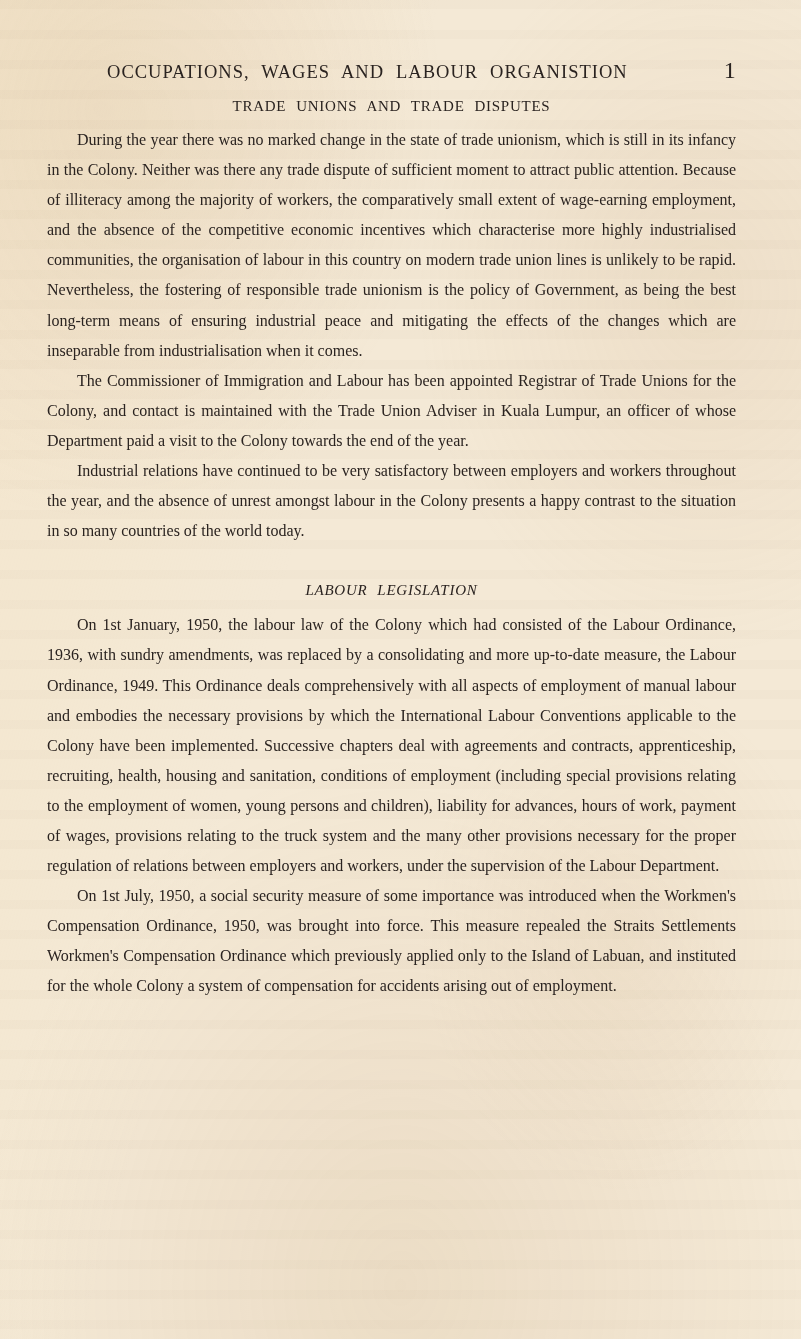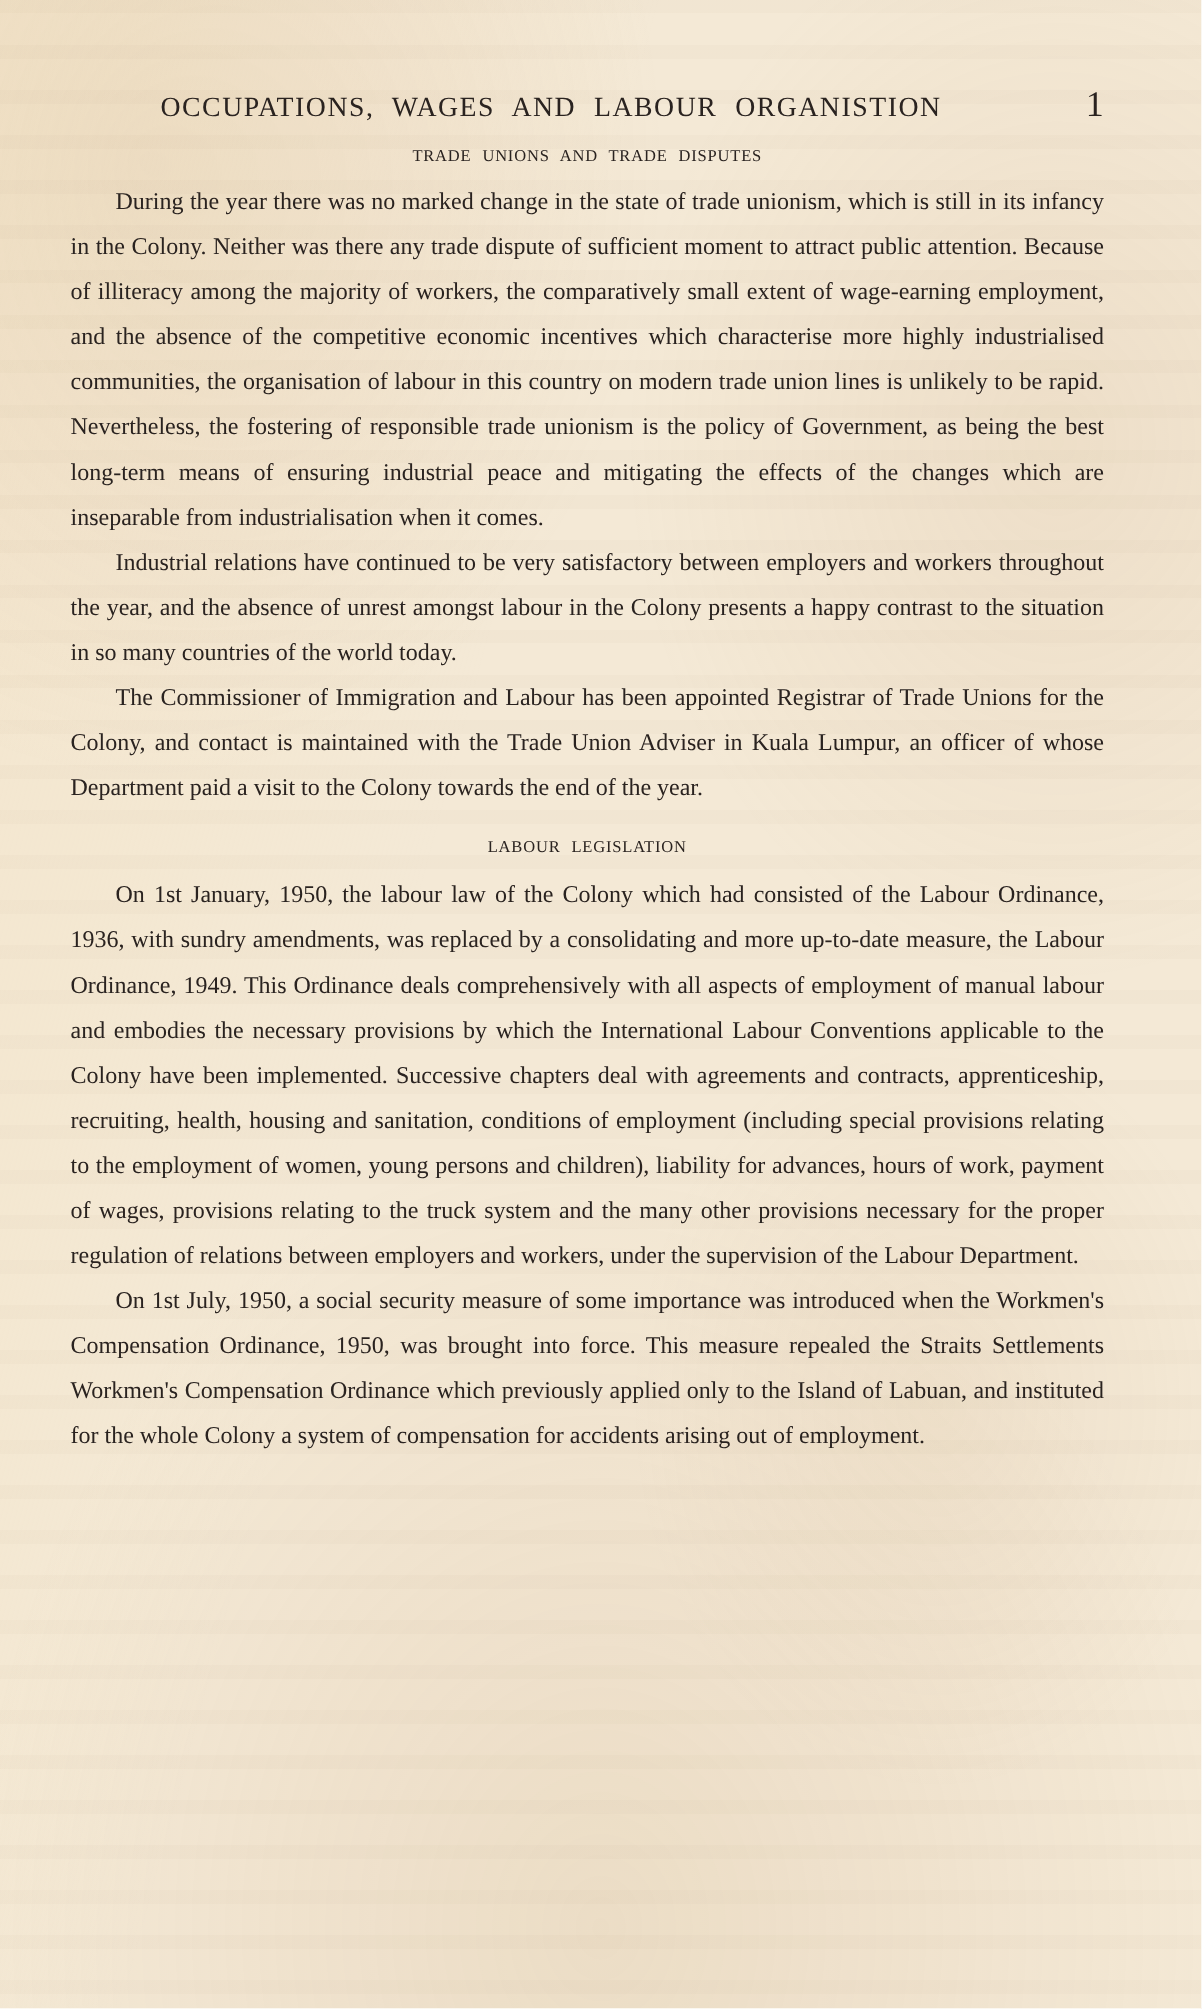--- a/index.html
+++ b/index.html
@@ -75,29 +75,30 @@
     white-space: nowrap;
   }
   .folio {
     font-size: 24px;
     line-height: 1;
     letter-spacing: 0.01em;
   }
 
   .section-head {
     text-align: center;
-    font-size: 11px;
+    font-size: 15px;
     letter-spacing: 0.05em;
     word-spacing: 0.36em;
     margin-top: 16px;
     margin-bottom: 10px;
   }
   .section-head.mid {
-    margin-top: 18px;
+    margin-top: 36px;
     margin-bottom: 11px;
+    font-style: italic;
   }
 
   p.body {
     margin: 0;
     font-size: 16px;
     line-height: 30.1px;
     text-align: justify;
     text-justify: inter-word;
     text-indent: 30px;
     hyphens: none;
@@ -115,23 +116,23 @@
 
     <div class="running-head">
       <div class="running-head-title">OCCUPATIONS, WAGES AND LABOUR ORGANISTION</div>
       <div class="folio">1</div>
     </div>
 
     <div class="section-head">TRADE UNIONS AND TRADE DISPUTES</div>
 
     <p class="body last-line-left">During the year there was no marked change in the state of trade unionism, which is still in its infancy in the Colony.  Neither was there any trade dispute of sufficient moment to attract public attention.  Because of illiteracy among the majority of workers, the comparatively small extent of wage-earning employment, and the absence of the competitive economic incentives which characterise more highly industrialised communities, the organisation of labour in this country on modern trade union lines is unlikely to be rapid.  Nevertheless, the fostering of responsible trade unionism is the policy of Government, as being the best long-term means of ensuring industrial peace and mitigating the effects of the changes which are inseparable from industrialisation when it comes.</p>
 
+    <p class="body last-line-left">The Commissioner of Immigration and Labour has been appointed Registrar of Trade Unions for the Colony, and contact is maintained with the Trade Union Adviser in Kuala Lumpur, an officer of whose Department paid a visit to the Colony towards the end of the year.</p>
+
     <p class="body last-line-left">Industrial relations have continued to be very satisfactory between employers and workers throughout the year, and the absence of unrest amongst labour in the Colony presents a happy contrast to the situation in so many countries of the world today.</p>
-
-    <p class="body last-line-left">The Commissioner of Immigration and Labour has been appointed Registrar of Trade Unions for the Colony, and contact is maintained with the Trade Union Adviser in Kuala Lumpur, an officer of whose Department paid a visit to the Colony towards the end of the year.</p>
 
     <div class="section-head mid">LABOUR LEGISLATION</div>
 
     <p class="body last-line-left">On 1st January, 1950, the labour law of the Colony which had consisted of the Labour Ordinance, 1936, with sundry amendments, was replaced by a consolidating and more up-to-date measure, the Labour Ordinance, 1949.  This Ordinance deals comprehensively with all aspects of employment of manual labour and embodies the necessary provisions by which the International Labour Conventions applicable to the Colony have been implemented.  Successive chapters deal with agreements and contracts, apprenticeship, recruiting, health, housing and sanitation, conditions of employment (including special provisions relating to the employment of women, young persons and children), liability for advances, hours of work, payment of wages, provisions relating to the truck system and the many other provisions necessary for the proper regulation of relations between employers and workers, under the supervision of the Labour Department.</p>
 
     <p class="body last-line-left">On 1st July, 1950, a social security measure of some importance was introduced when the Workmen's Compensation Ordinance, 1950, was brought into force.  This measure repealed the Straits Settlements Workmen's Compensation Ordinance which previously applied only to the Island of Labuan, and instituted for the whole Colony a system of compensation for accidents arising out of employment.</p>
 
   </div>
 </div>
 

